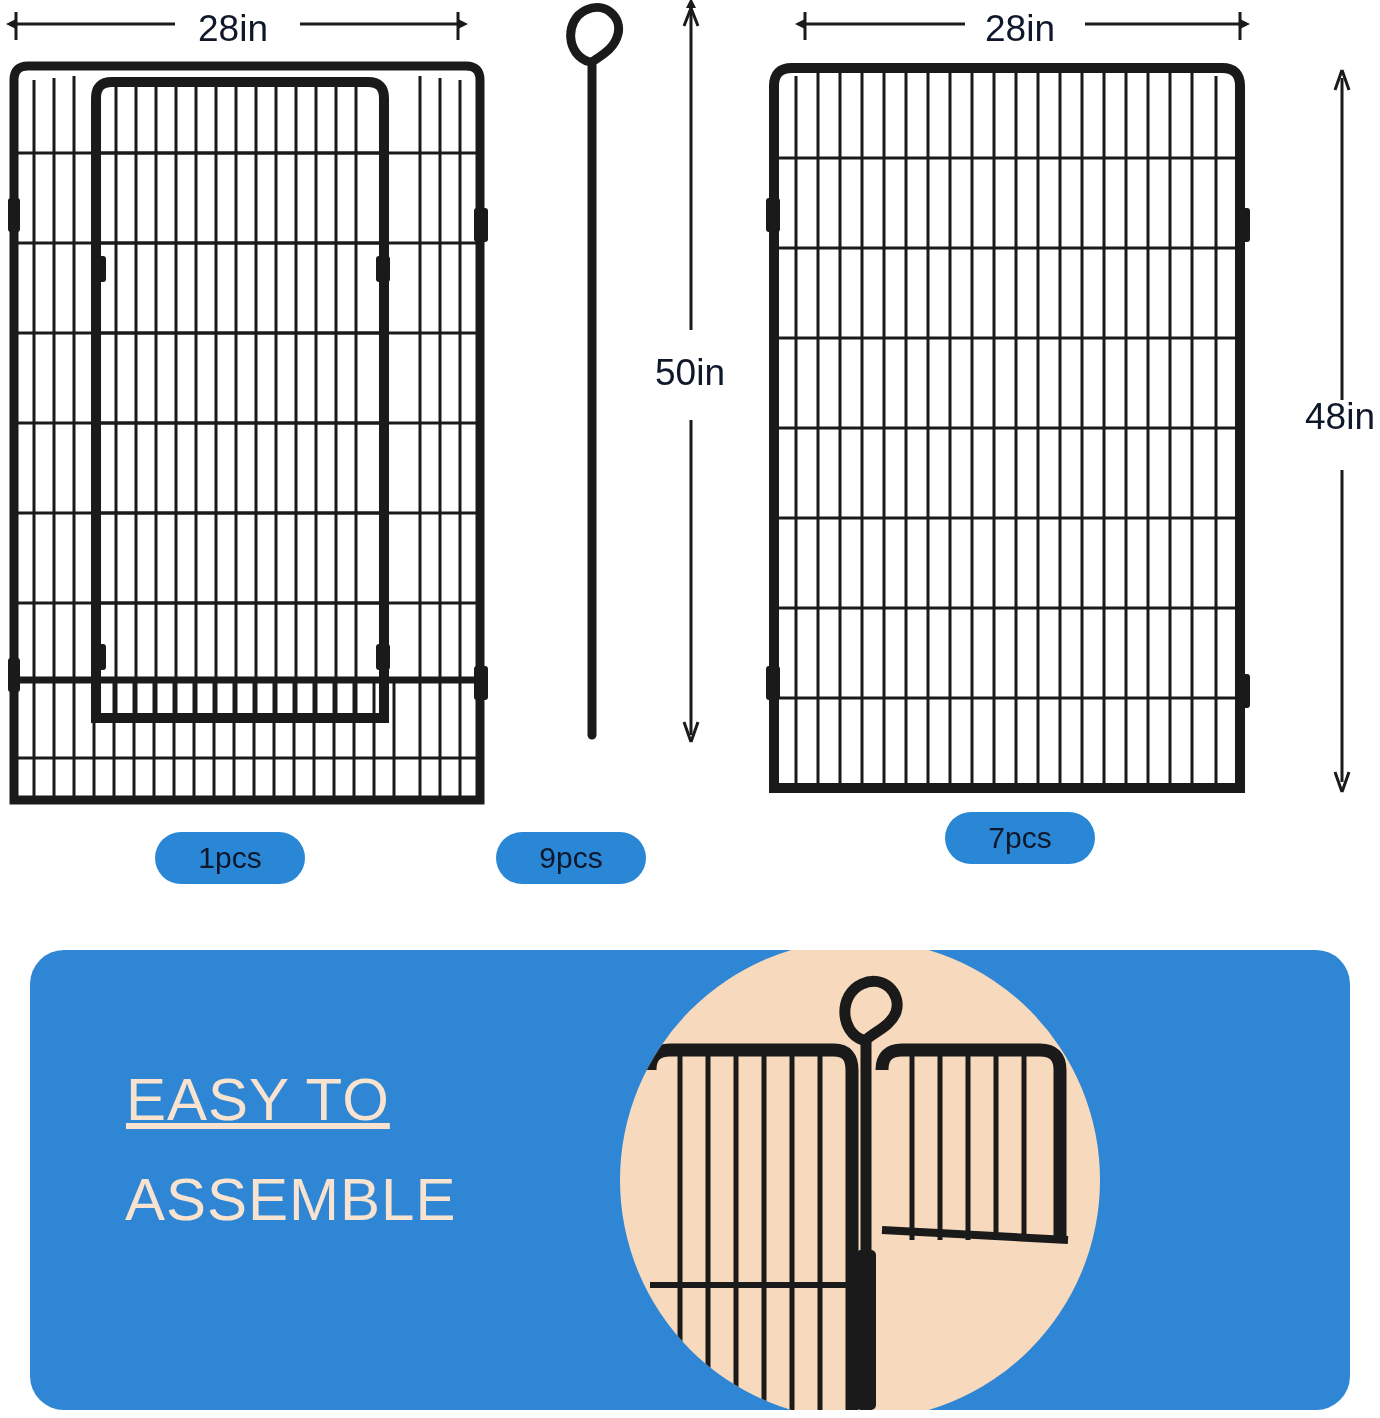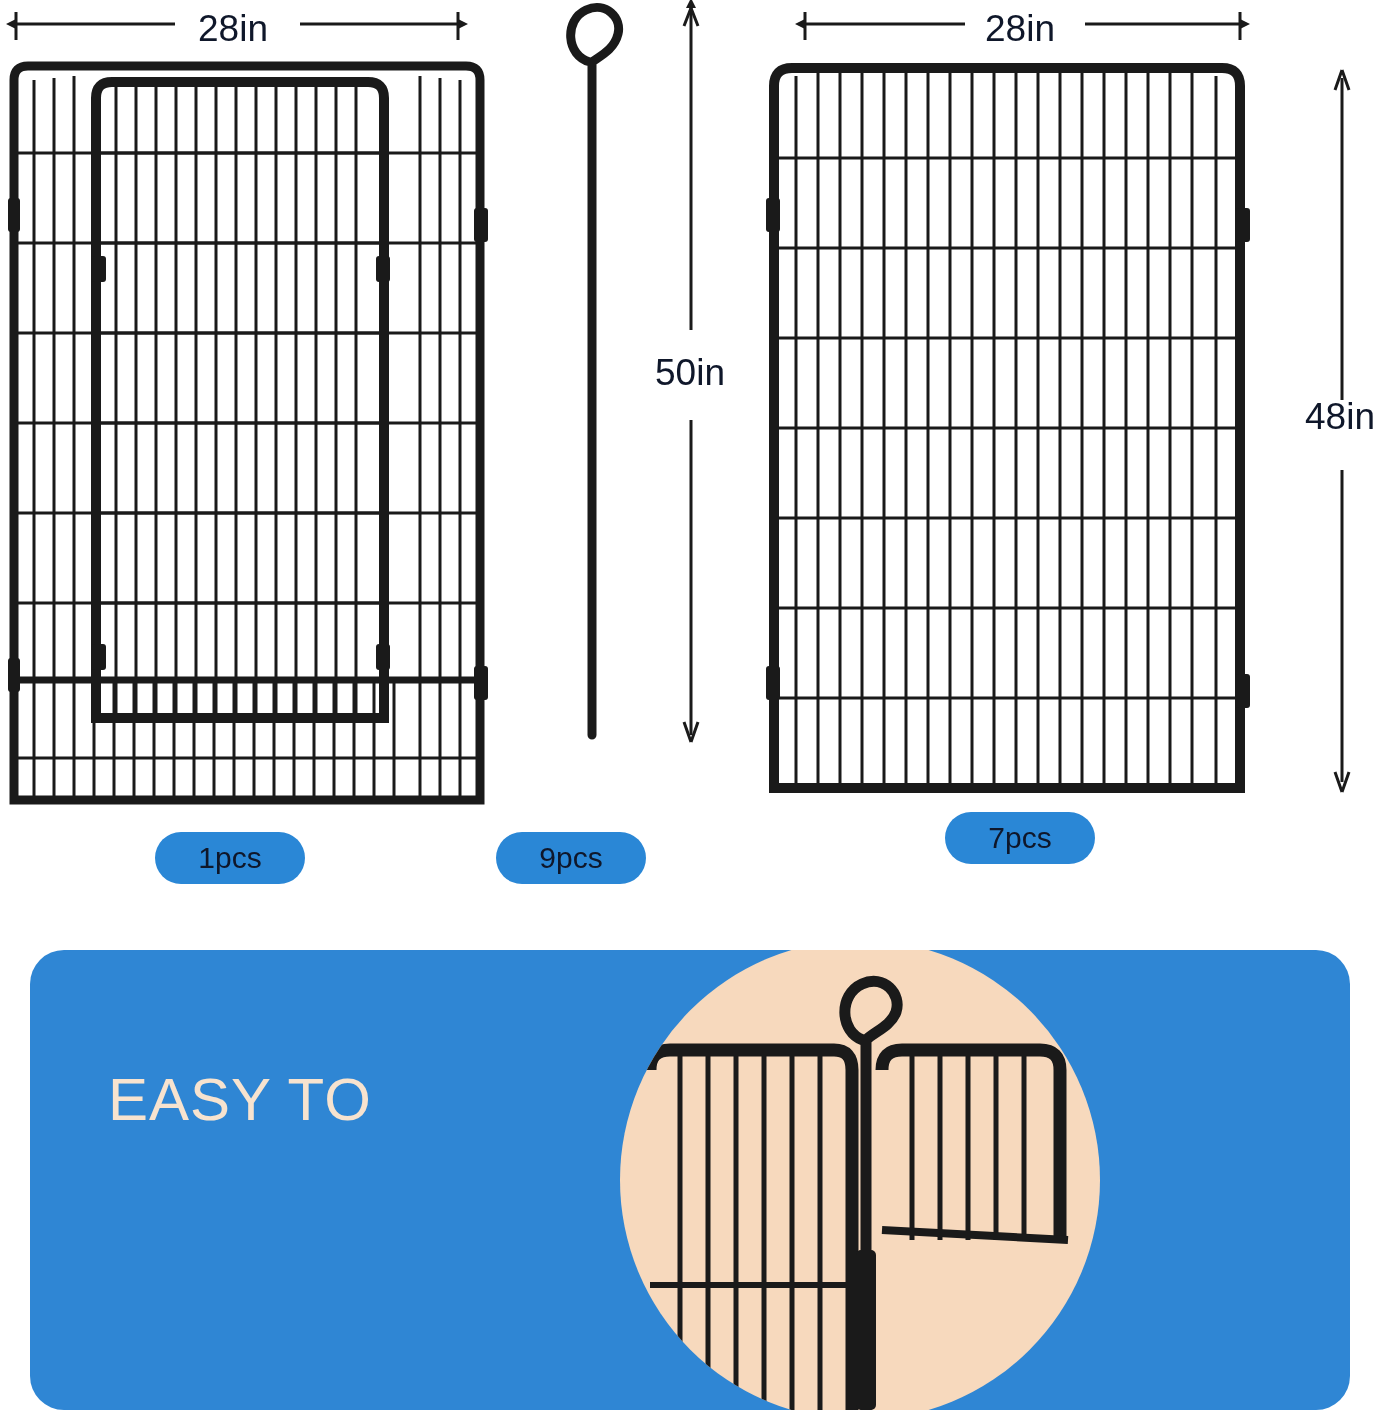--- a/index.html
+++ b/index.html
@@ -248,21 +248,22 @@
 </svg>
 
 <div class="pill" style="left:155px; top:832px; width:150px;">1pcs</div>
 
 <div class="pill" style="left:496px; top:832px; width:150px;">9pcs</div>
 
 <div class="pill" style="left:945px; top:812px; width:150px;">7pcs</div>
 
 <div class="blue-card">
 
-  <div class="easy-text" style="left:78px; top:115px;">EASY TO</div>
+  <div class="easy-text" style="left:96px; top:115px;text-decoration:underline;">EASY TO</div>
+  <div class="easy-text" style="left:95px; top:215px;">ASSEMBLE</div>
 
   <div class="photo-circle">
     <svg width="480" height="480" viewBox="0 0 480 480">
 
       <path d="M243,100 C220,92 218,55 242,44 C264,34 282,54 276,72 C271,86 254,92 246,100 L246,470" stroke="#1a1a1a" stroke-width="11" fill="none" stroke-linecap="round"></path>
 
       <g stroke="#1a1a1a" fill="none">
         <path d="M30,130 q0,-20 20,-20 L214,110 q18,0 18,20 L232,470" stroke-width="13"></path>
         <g stroke-width="5">
           <line x1="60" y1="112" x2="60" y2="470"></line>

